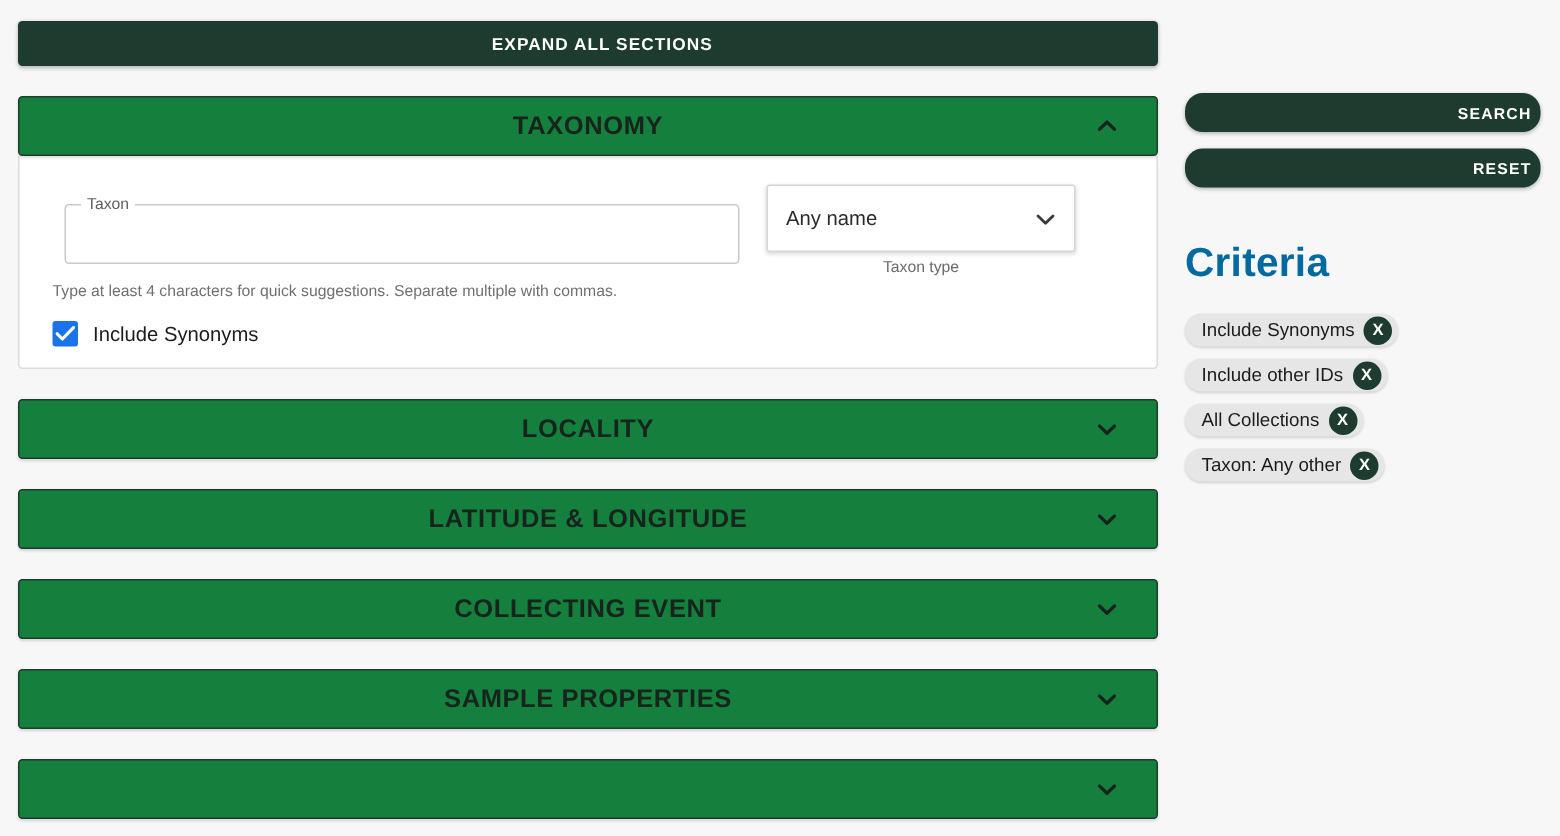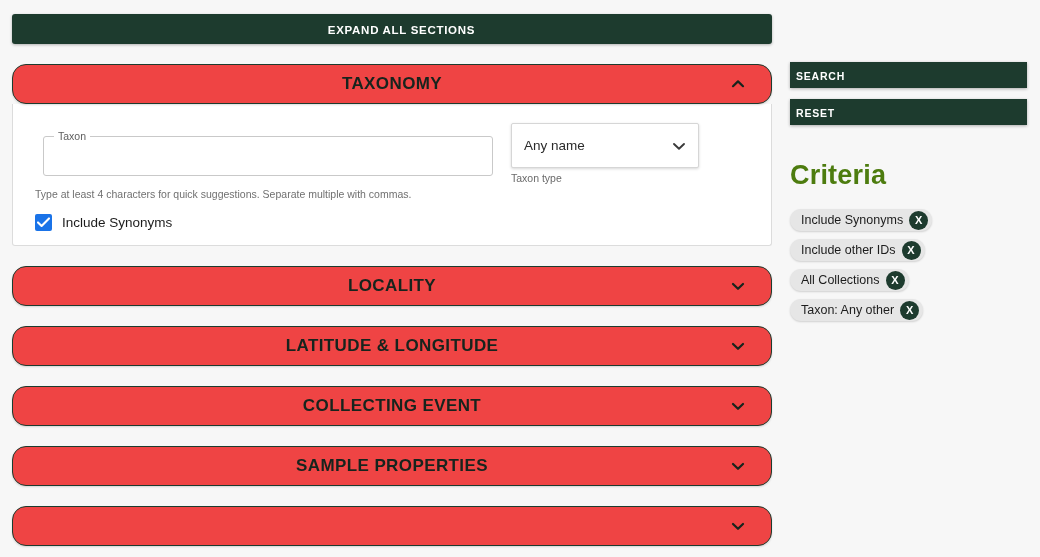--- a/index.html
+++ b/index.html
@@ -45,23 +45,23 @@
     box-shadow: 0 1px 3px rgba(0,0,0,0.28);
     font-family: "Liberation Sans", sans-serif;
     padding-left: 25px;
   }
 
   .section { margin-top: 20px; }
   .section:first-of-type { margin-top: 20px; }
 
   .section-header {
     position: relative;
-    background: #ef4444;
+    background: #15803d;
     border: 1.4px solid #1d3b2e;
-    border-radius: 14px;
+    border-radius: 3px;
     height: 40px;
     display: flex;
     align-items: center;
     justify-content: center;
     cursor: pointer;
     box-shadow: 0 1px 2px rgba(0,0,0,0.14);
   }
   .section-header .title {
     font-size: 17px;
     font-weight: bold;
@@ -130,23 +130,24 @@
   }
 
   .helper-text {
     margin-top: 4px;
     font-size: 10.5px;
     color: #707070;
     font-family: Liberation Sans, sans-serif;
   }
 
   .select-wrap {
-    width: 188px;
+    width: 206px;
     flex: 0 0 auto;
     padding-top: 1px;
+    text-align: center;
   }
   .select-box {
     position: relative;
     height: 45px;
     background: #ffffff;
     border: 1px solid #d6d6d6;
     border-radius: 2px;
     box-shadow: 0 1px 3px rgba(0,0,0,0.16);
     display: flex;
     align-items: center;
@@ -202,36 +203,36 @@
     padding: 62px 13px 0 8px;
   }
   .action-btn {
     display: block;
     width: 100%;
     height: 26px;
     line-height: 26px;
     background: #1d3b2e;
     color: #ffffff;
     border: none;
-    border-radius: 0;
+    border-radius: 12px;
     font-size: 10.5px;
     font-weight: bold;
     letter-spacing: 0.8px;
-    text-align: left;
+    text-align: right;
     cursor: pointer;
     box-shadow: 0 1px 3px rgba(0,0,0,0.3);
     font-family: "Liberation Sans", sans-serif;
   }
   .action-btn + .action-btn { margin-top: 11px; }
 
   .criteria-title {
     margin: 35px 0 0 0;
     font-size: 27px;
     font-weight: bold;
-    color: #4d7c0f;
+    color: #0369a1;
     letter-spacing: 0.2px;
     font-family: "Liberation Sans", sans-serif;
   }
 
   .chips { margin-top: 18px; }
   .chip {
     display: inline-flex;
     align-items: center;
     gap: 6px;
     background: #e6e6e6;

